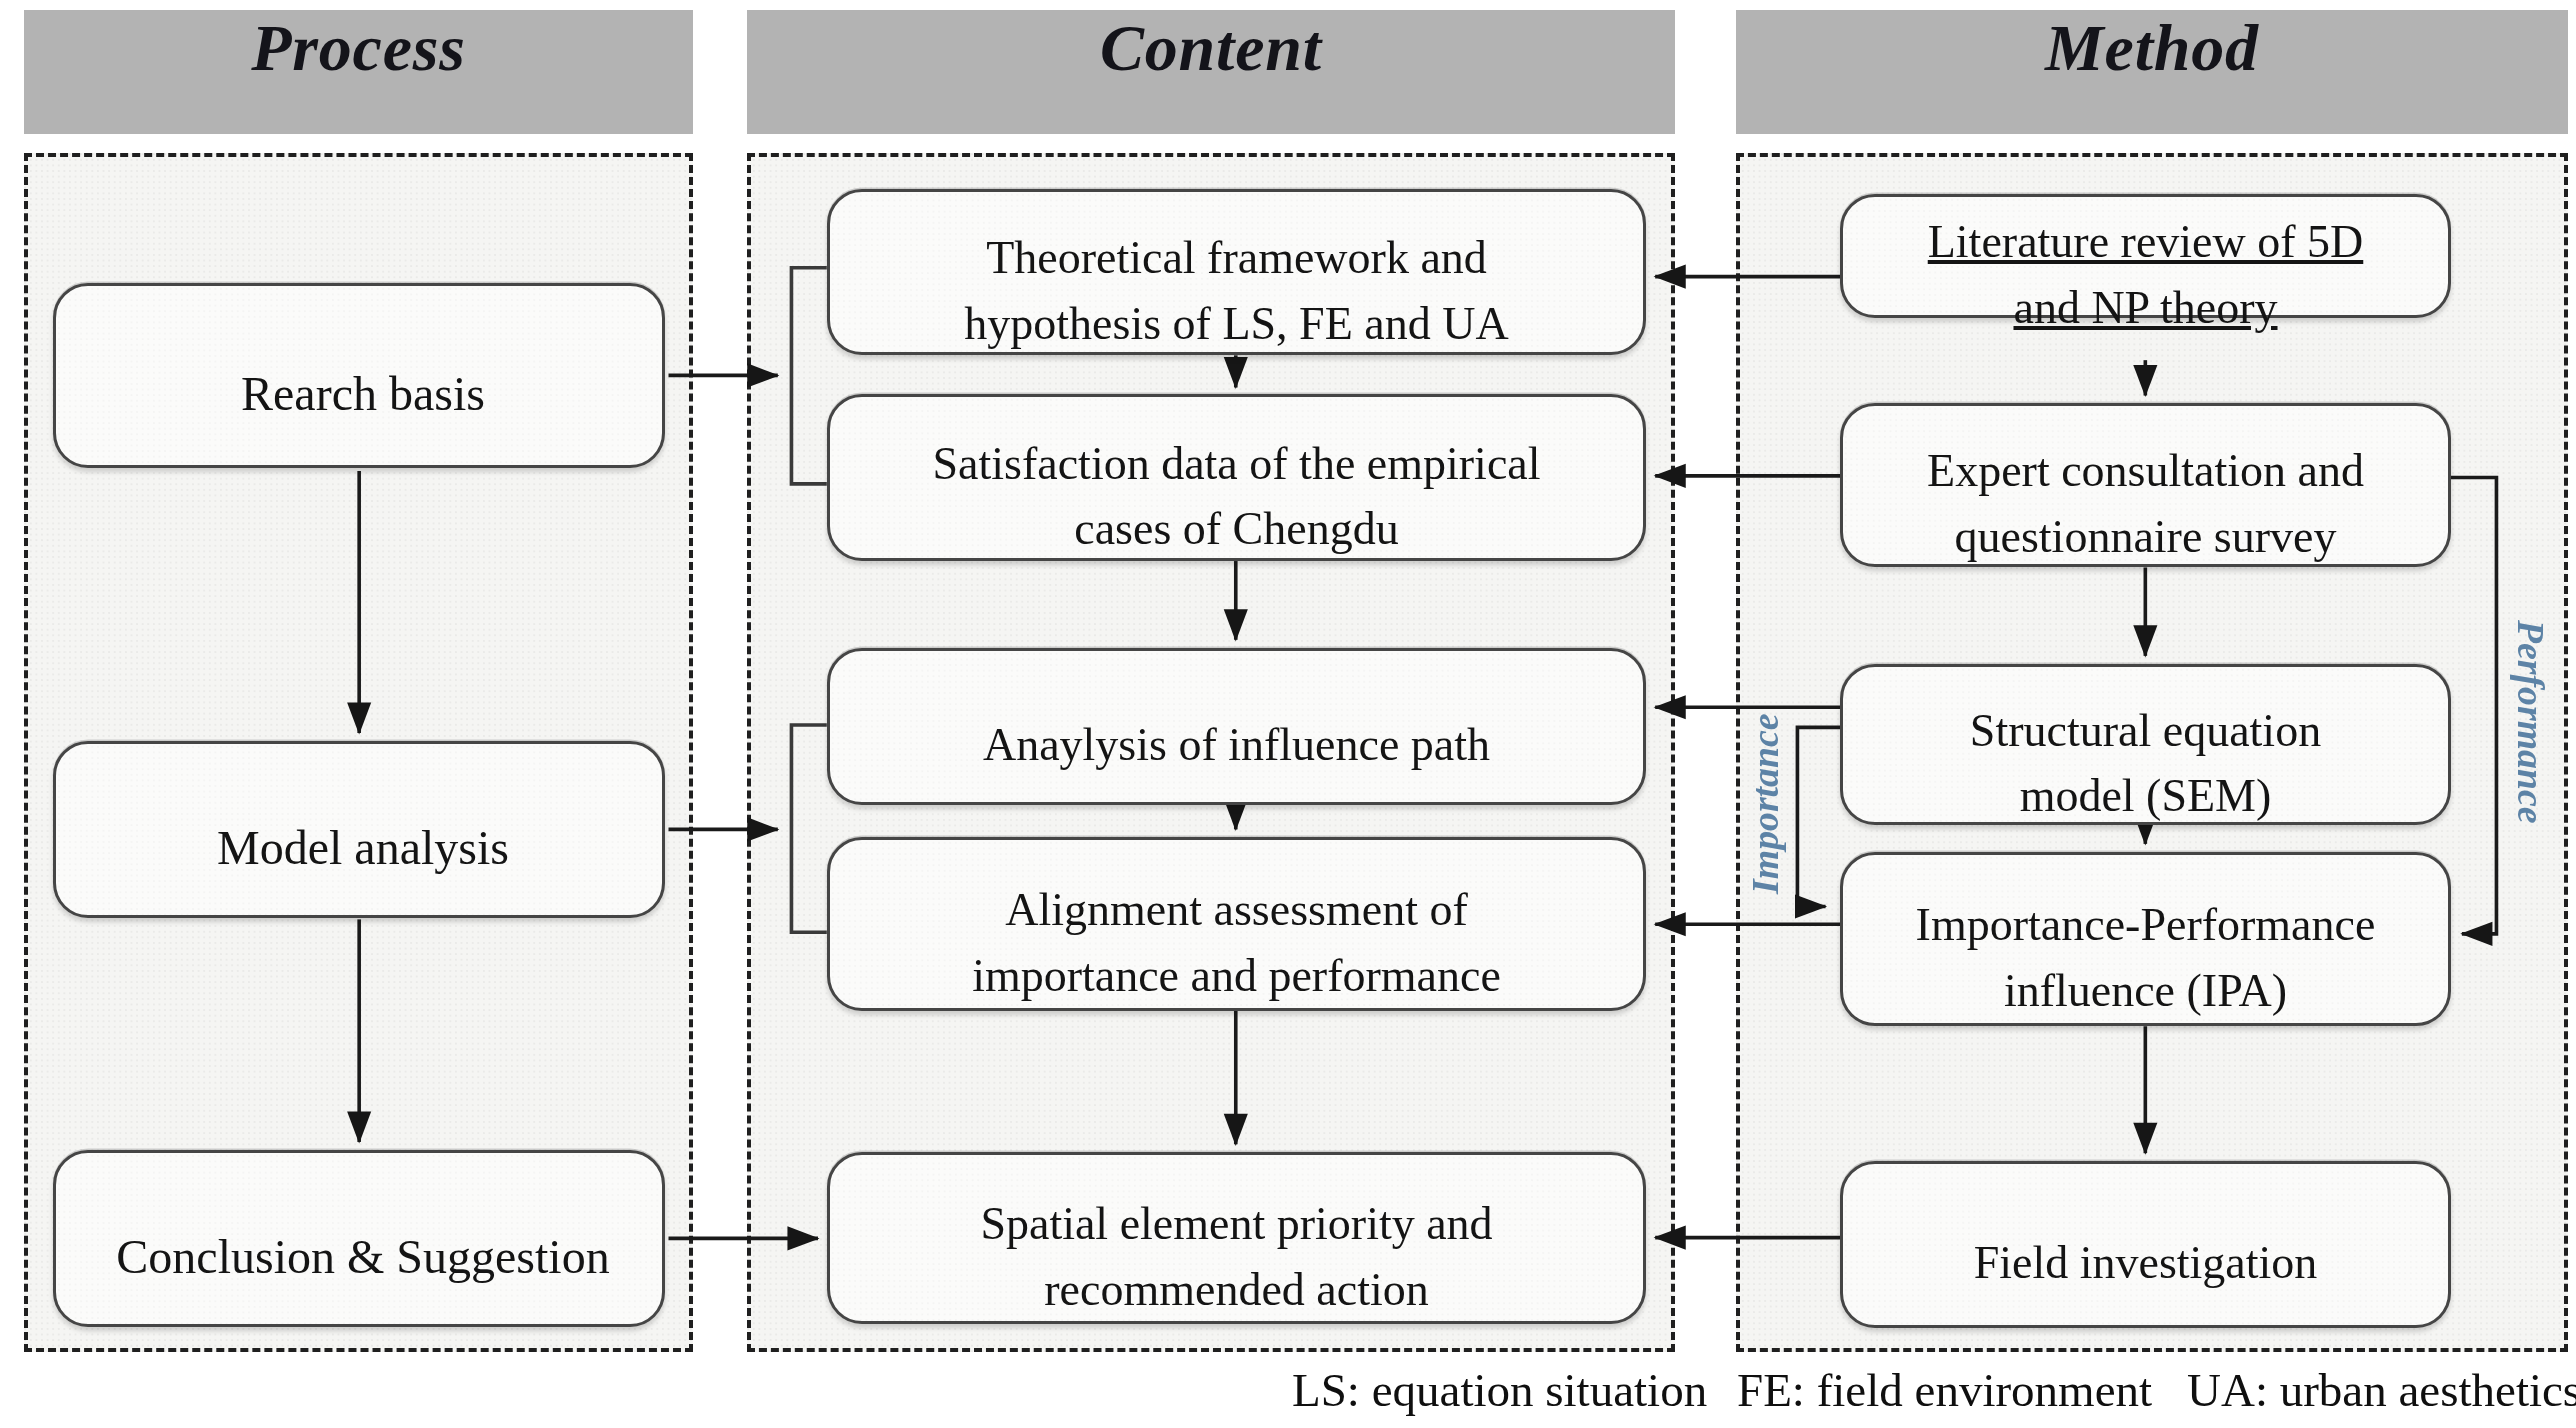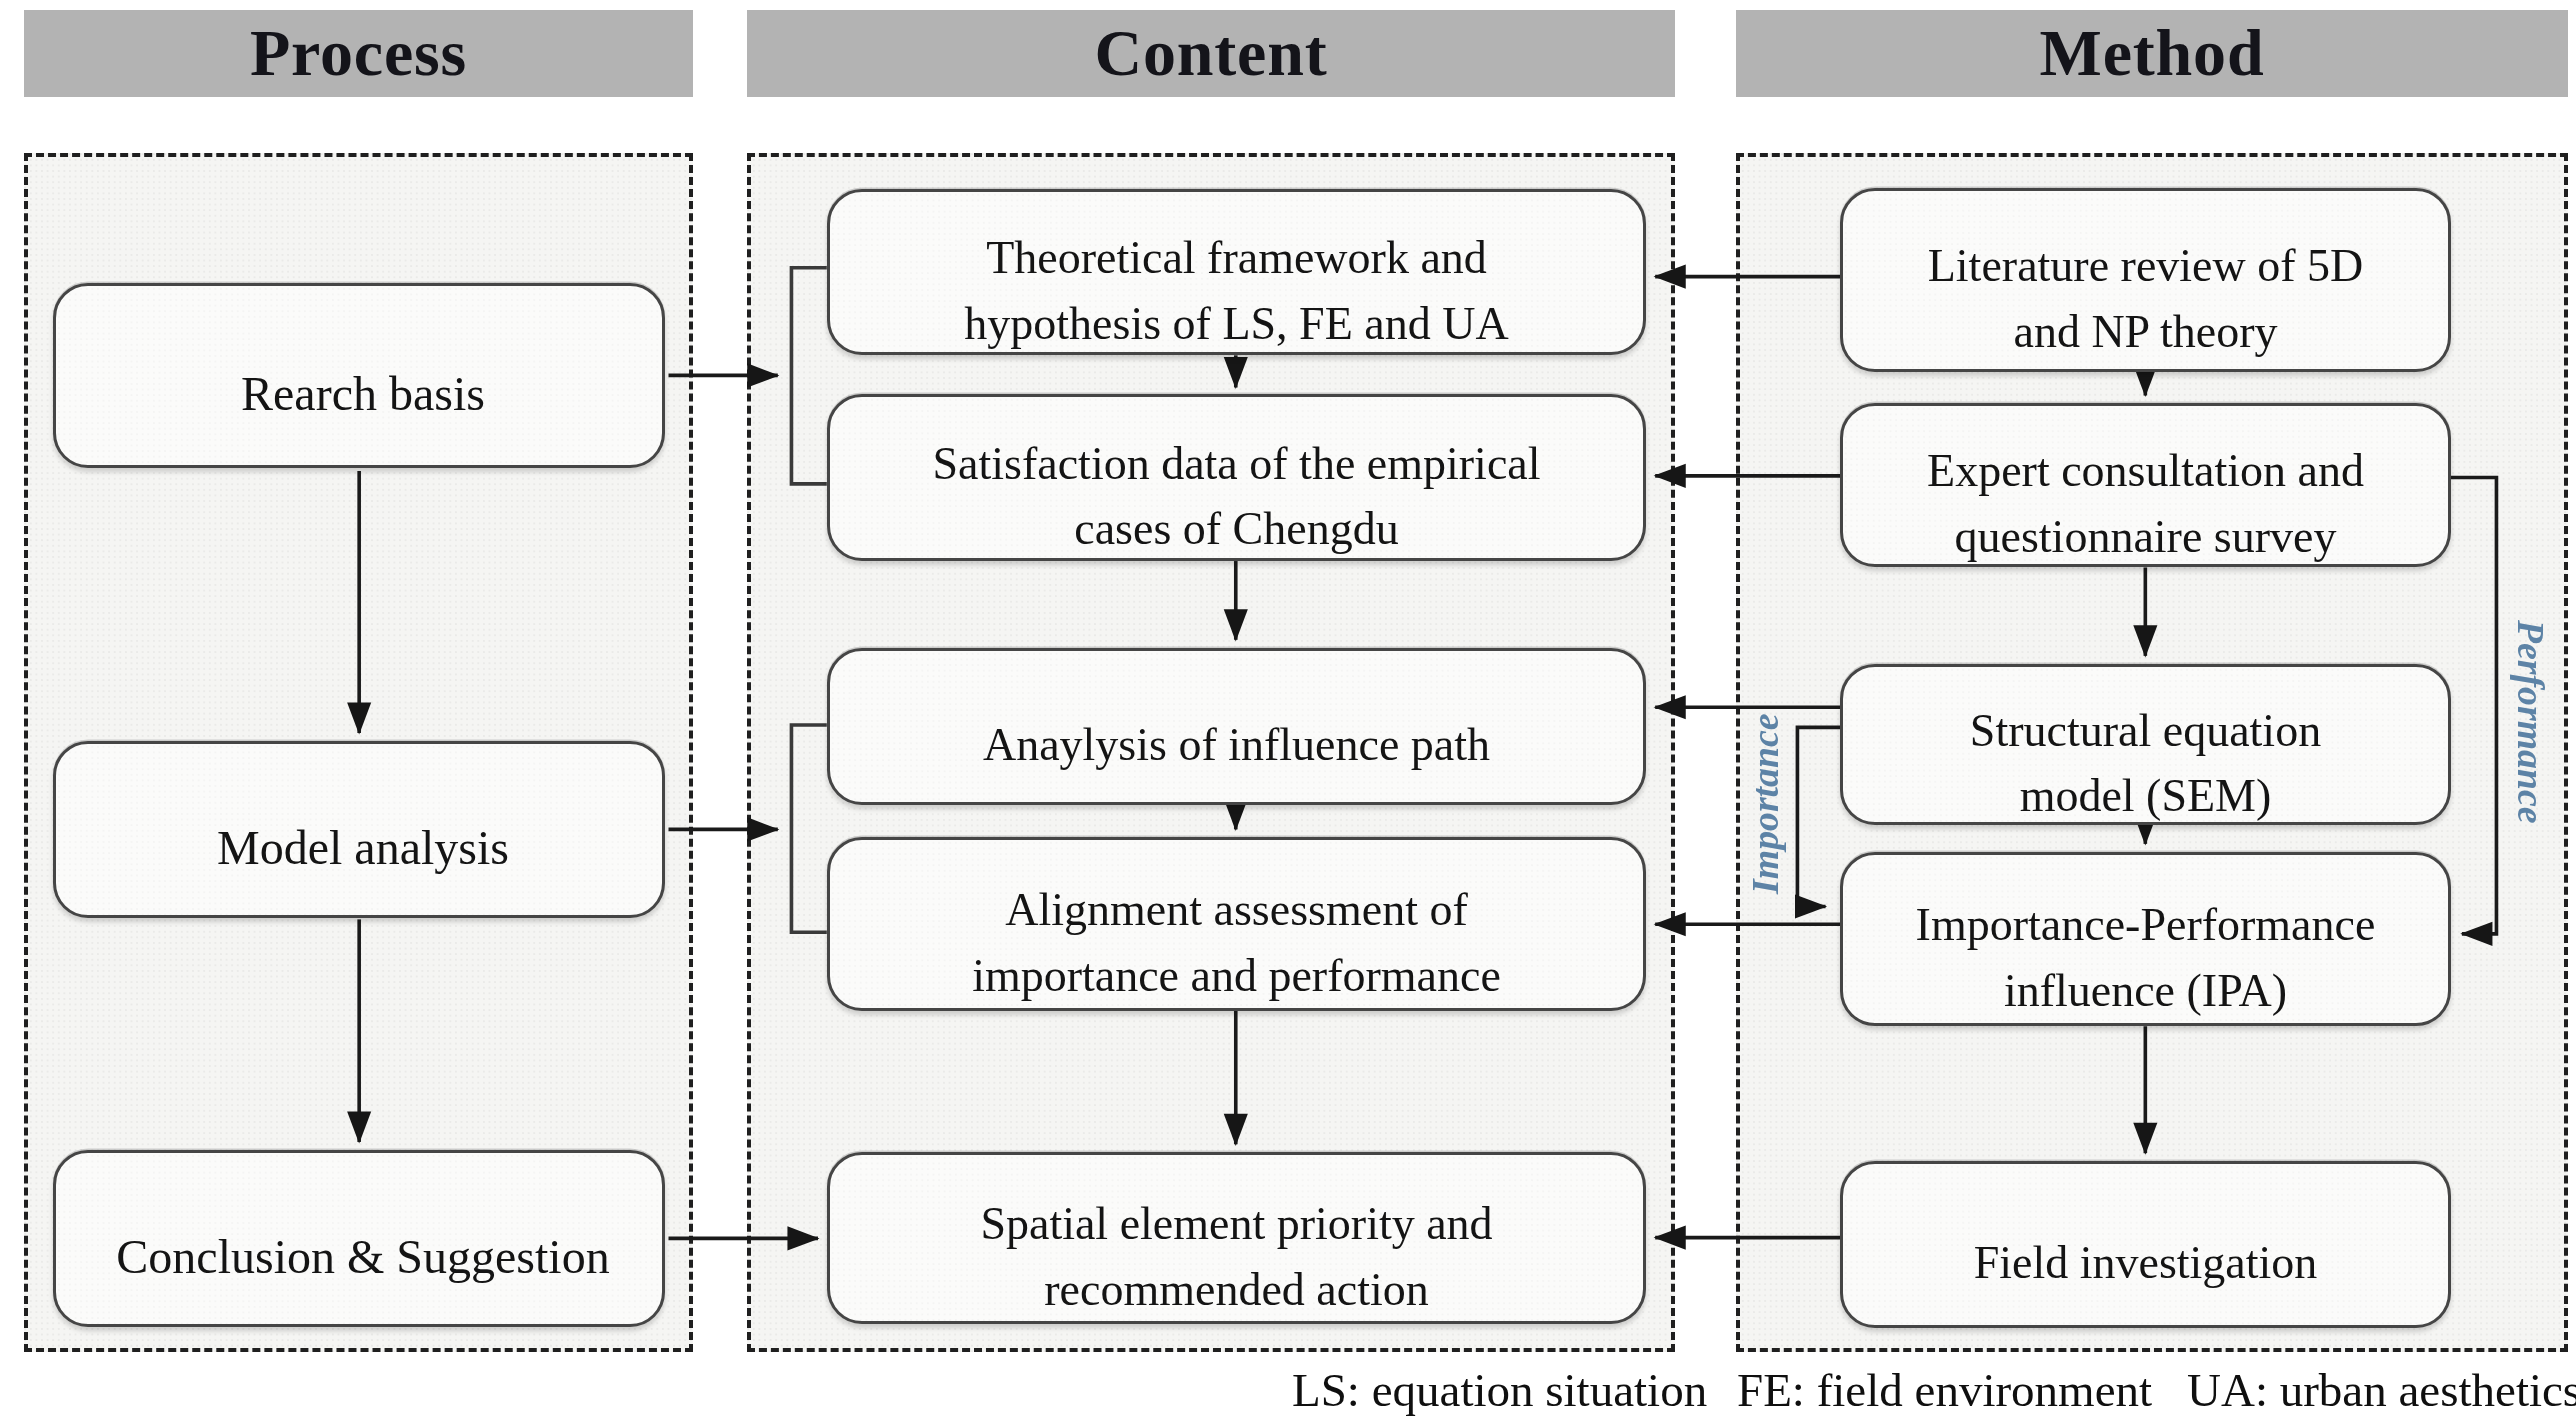--- a/index.html
+++ b/index.html
@@ -11,24 +11,24 @@
     --edge-label-color:#5d83a6;
     --header-text:#14141a;
     --box-text:#141414;
   }
   html,body{margin:0;padding:0;background:#ffffff;}
   body{width:2576px;height:1429px;position:relative;overflow:hidden;
        font-family:"Liberation Serif", serif;}
   .canvas{position:absolute;inset:0;}
 
   .col-header{
-    position:absolute;height:87px;top:9.6px;
+    position:absolute;height:124px;top:9.6px;
     background:var(--header-bg);
-    display:flex;align-items:center;justify-content:center;
-    font-size:66px;font-weight:bold;
+    display:flex;align-items:flex-start;justify-content:center;
+    font-size:66px;font-weight:bold;font-style:italic;
     color:var(--header-text);letter-spacing:0.8px;
   }
   .panel{
     position:absolute;top:153px;height:1199px;
     border:4px dashed #1f1f1f;
     box-sizing:border-box;
     background-color:var(--panel-bg);
     background-image:radial-gradient(rgba(40,40,40,0.055) 1px, transparent 1px);
     background-size:5.6px 5.6px;
   }
@@ -149,21 +149,21 @@
   </div>
   <div class="node content-node" style="top:837px;height:174px;">
     <span class="box-label">Alignment assessment of
 importance and performance</span>
   </div>
   <div class="node content-node" style="top:1152px;height:172px;">
     <span class="box-label">Spatial element priority and
 recommended action</span>
   </div>
 
-  <div class="node method-node" style="top:188px;height:184px;">
+  <div class="node method-node" style="top:194px;height:124px;text-decoration:underline;">
     <span class="box-label">Literature review of 5D
 and NP theory</span>
   </div>
   <div class="node method-node" style="top:403px;height:164px;">
     <span class="box-label">Expert consultation and
 questionnaire survey</span>
   </div>
   <div class="node method-node" style="top:664px;height:161px;">
     <span class="box-label">Structural equation
 model (SEM)</span>

